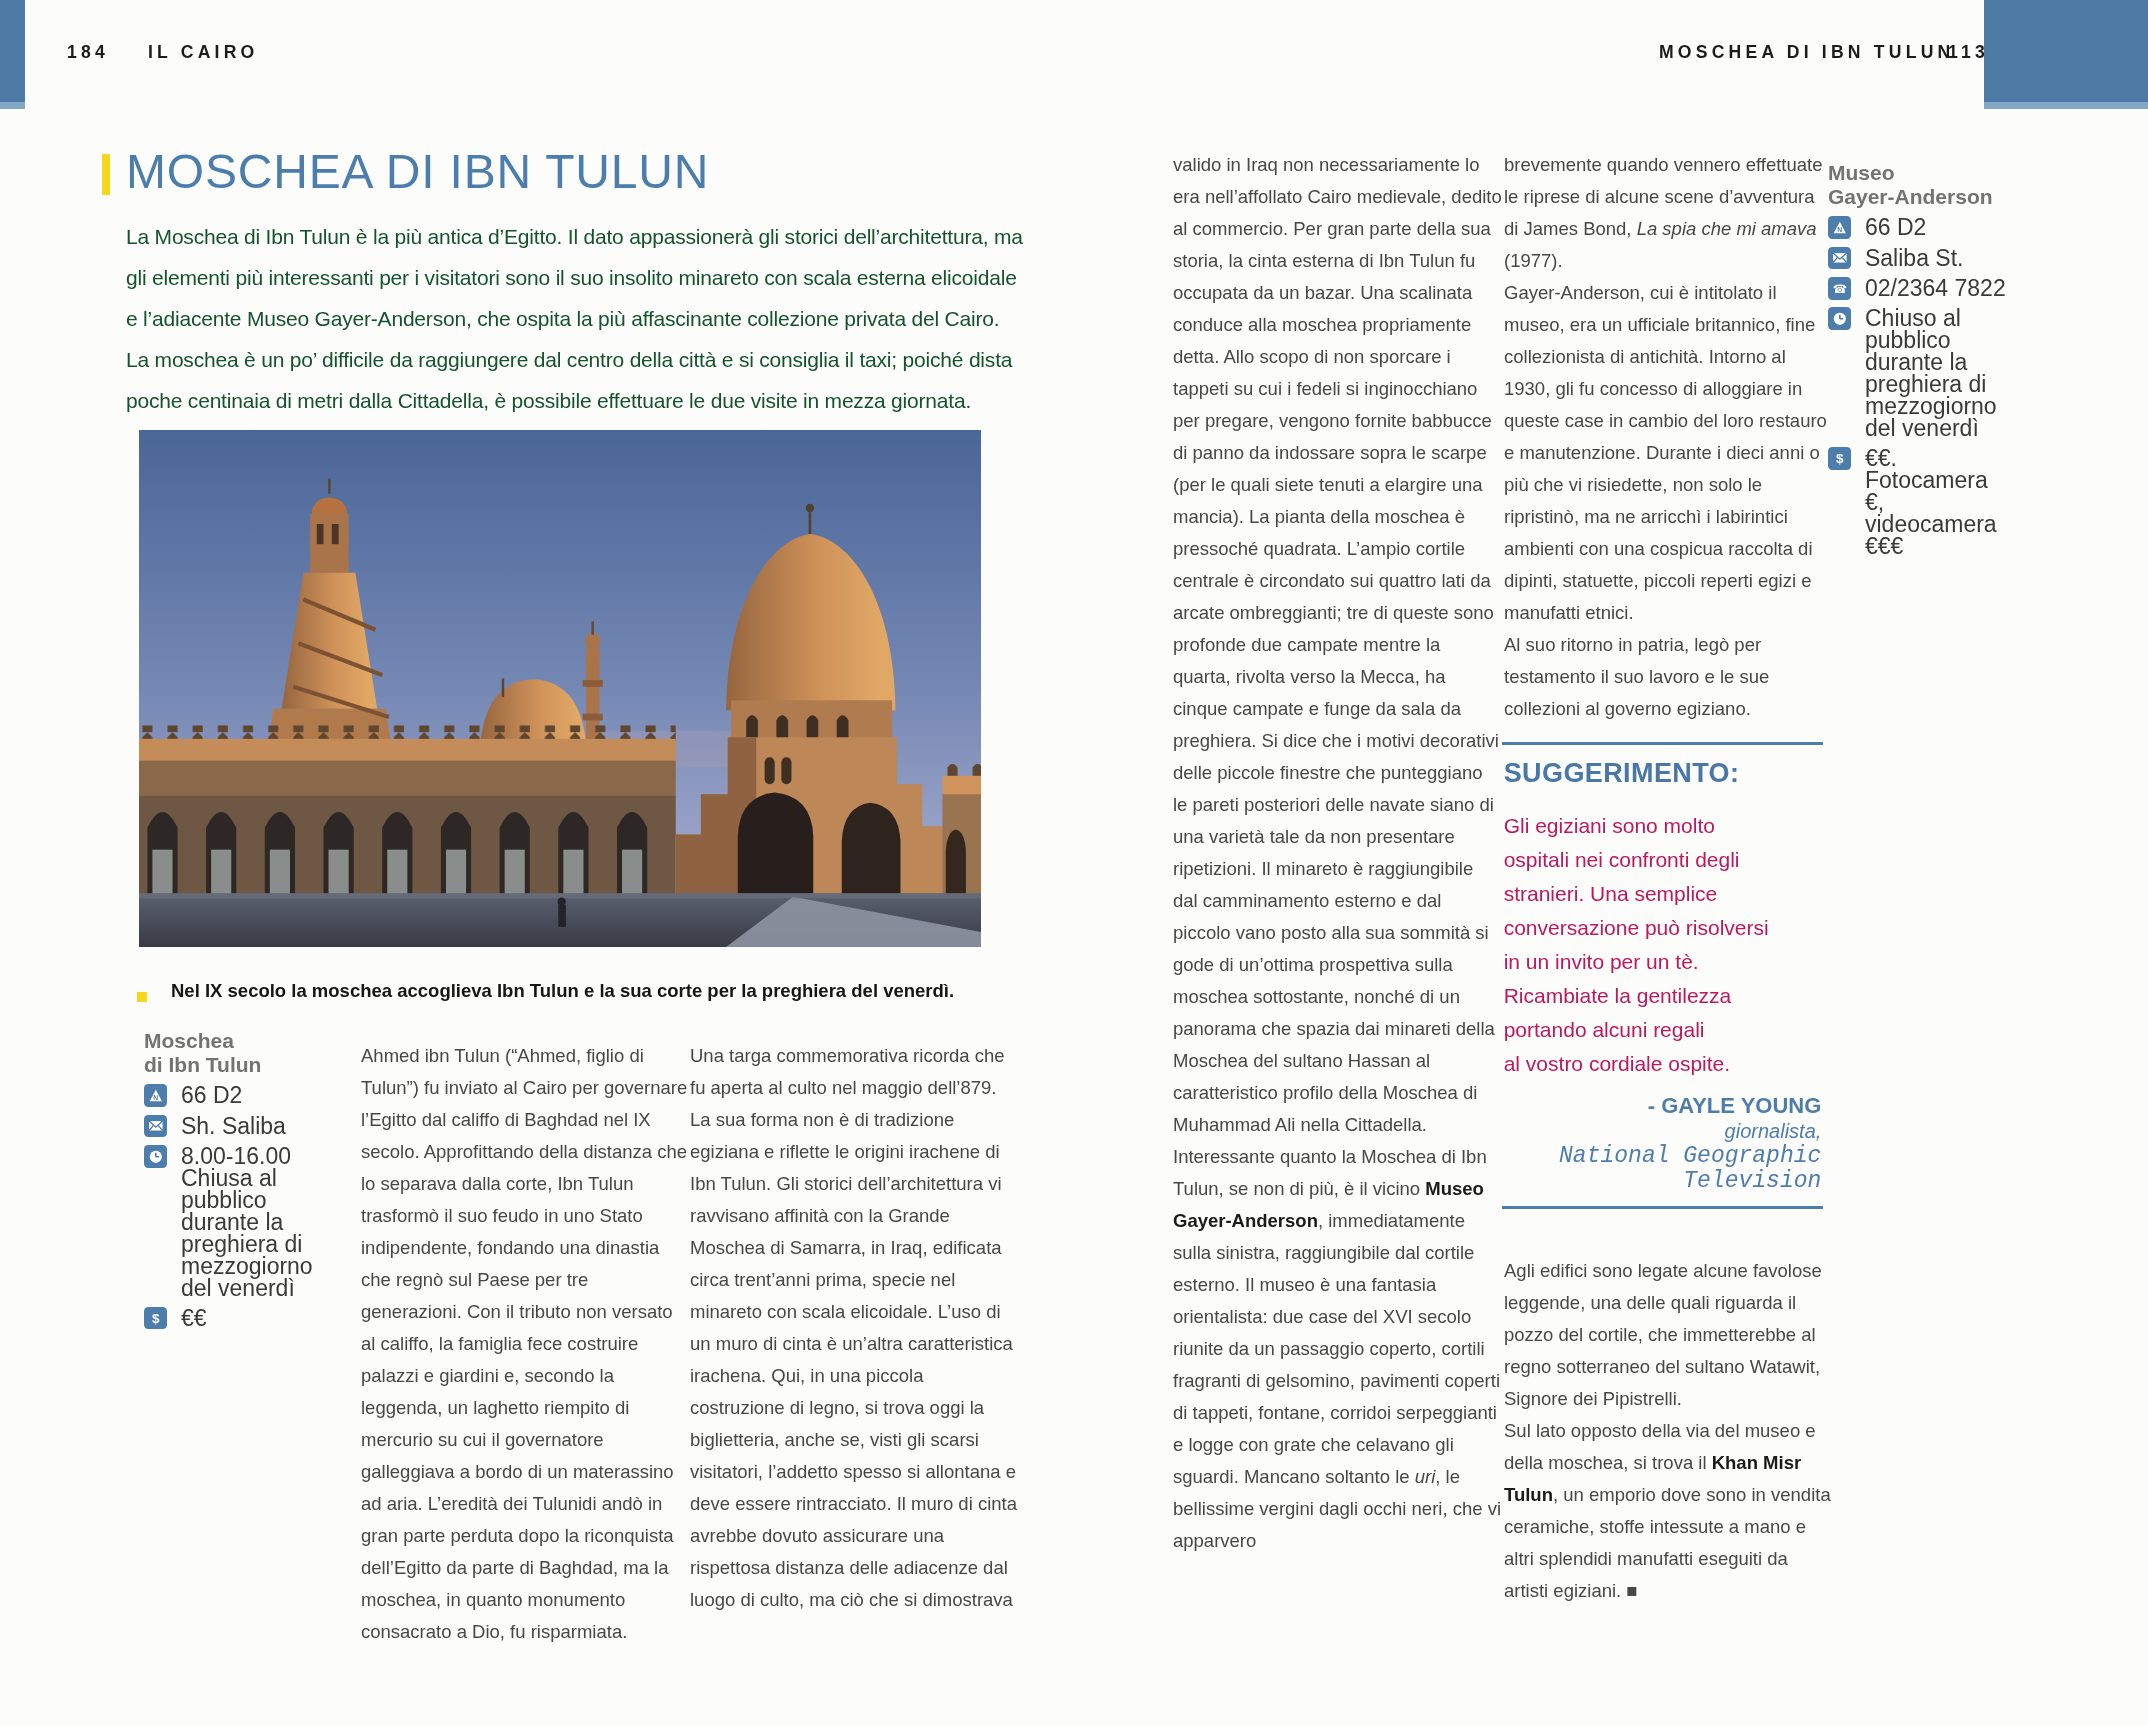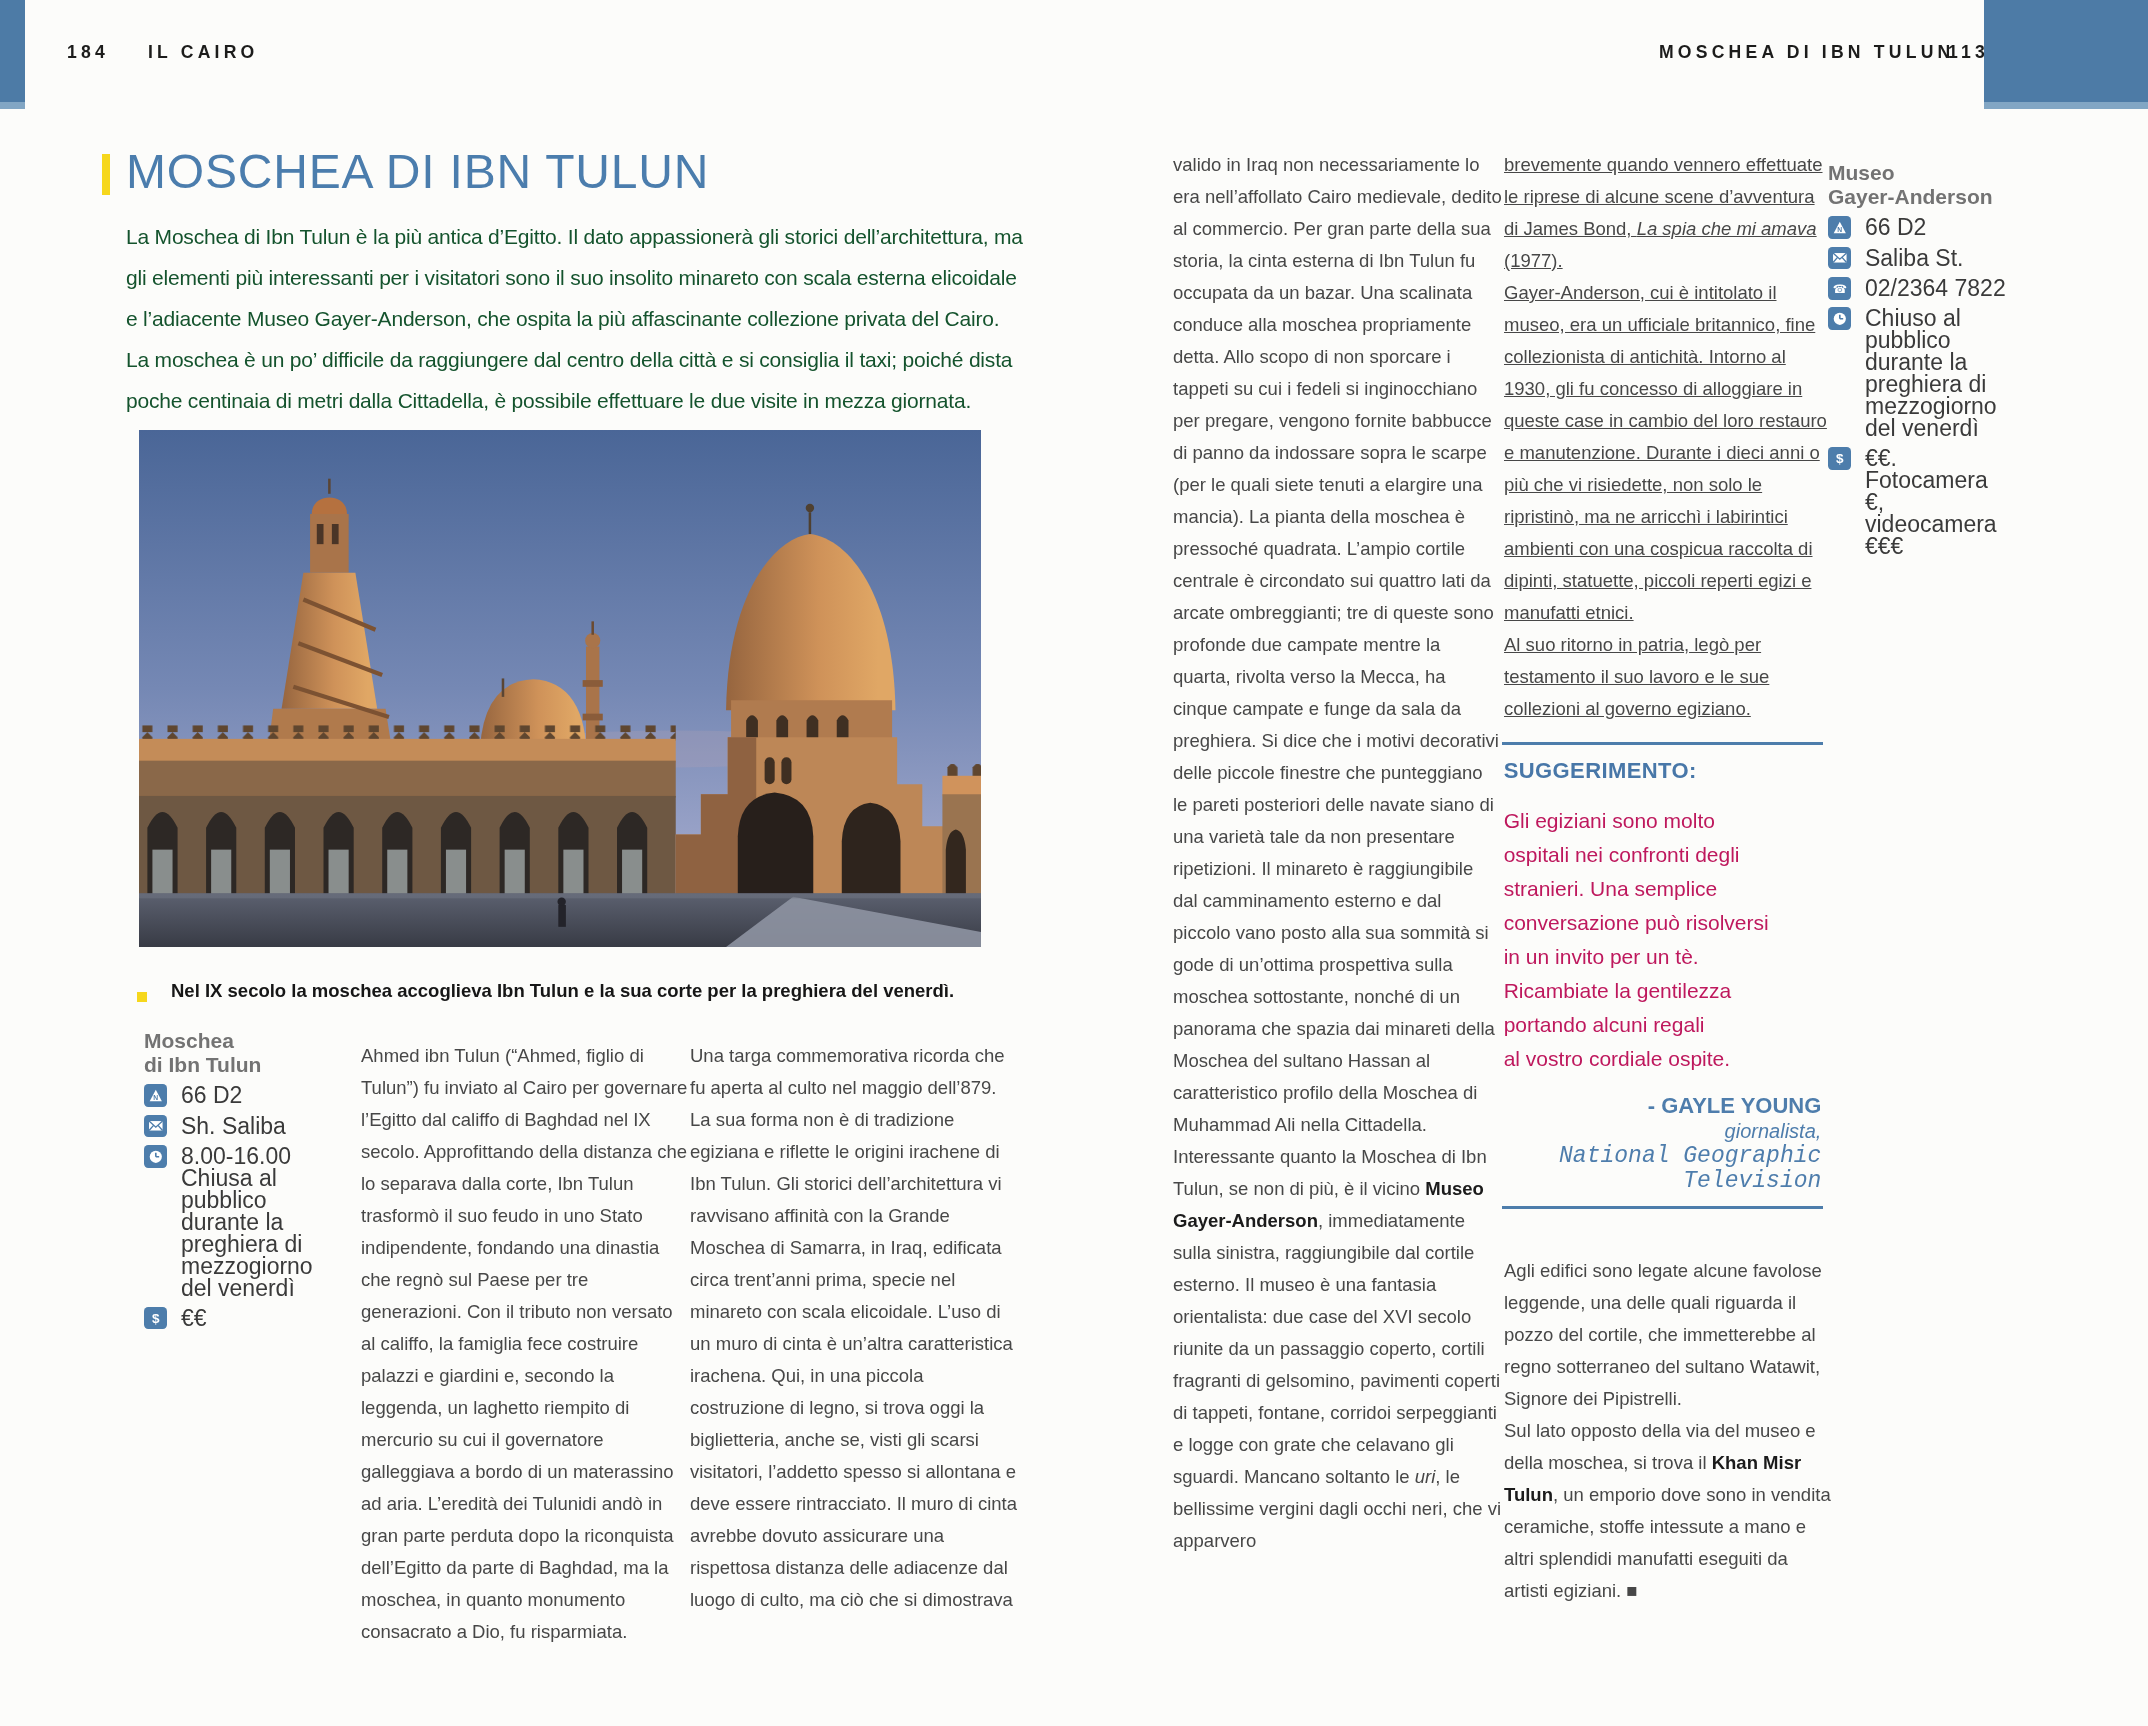--- a/index.html
+++ b/index.html
@@ -31,21 +31,21 @@
            display:flex;align-items:center;justify-content:center;margin-right:14.3px;}
   .ib-icon svg{display:block;}
   .ib-text{font-size:23px;line-height:22px;color:#3a3a3a;}
   
   .bodycol{font-size:18.5px;line-height:32px;color:#474747;white-space:pre-line;text-align:left;}
   .bodycol .b{font-weight:700;color:#1b1b1b;}
   .bodycol .i{font-style:italic;}
   
   .tipbox{border-top:3.4px solid #4d7dab;border-bottom:3.4px solid #4d7dab;
           display:flex;flex-direction:column;box-sizing:border-box;padding:13.4px 1.7px 11.7px 1.7px;}
-  .tip-label{font-size:22px;font-weight:700;color:#4877a8;letter-spacing:0.4px;}
+  .tip-label{font-size:27px;font-weight:700;color:#4877a8;letter-spacing:0.4px;}
   .tip-body{margin-top:20px;font-size:21px;line-height:34px;font-weight:400;color:#be185d;white-space:pre-line;}
   .tip-attrib{margin-top:auto;text-align:right;color:#4e7dac;}
   .tip-author{font-size:22px;font-weight:700;line-height:27px;}
   .tip-role{font-size:20px;font-style:italic;line-height:25px;}
   .tip-org{font-size:23px;font-style:italic;line-height:25px;font-family:Liberation Mono, monospace;}
 </style>
 </head>
 <body>
 
 <div class="spread">
@@ -211,21 +211,21 @@
           </svg>
       </span>
       <span class="ib-text">€€</span>
     </div>
   </div>
 
   <div class="abs bodycol" style="left:361px;top:1040px;width:329px;">Ahmed ibn Tulun (“Ahmed, figlio di Tulun”) fu inviato al Cairo per governare l’Egitto dal califfo di Baghdad nel IX secolo. Approfittando della distanza che lo separava dalla corte, Ibn Tulun trasformò il suo feudo in uno Stato indipendente, fondando una dinastia che regnò sul Paese per tre generazioni. Con il tributo non versato al califfo, la famiglia fece costruire palazzi e giardini e, secondo la leggenda, un laghetto riempito di mercurio su cui il governatore galleggiava a bordo di un materassino ad aria. L’eredità dei Tulunidi andò in gran parte perduta dopo la riconquista dell’Egitto da parte di Baghdad, ma la moschea, in quanto monumento consacrato a Dio, fu risparmiata.</div>
   <div class="abs bodycol" style="left:690px;top:1040px;width:329px;">Una targa commemorativa ricorda che fu aperta al culto nel maggio dell’879. La sua forma non è di tradizione egiziana e riflette le origini irachene di Ibn Tulun. Gli storici dell’architettura vi ravvisano affinità con la Grande Moschea di Samarra, in Iraq, edificata circa trent’anni prima, specie nel minareto con scala elicoidale. L’uso di un muro di cinta è un’altra caratteristica irachena. Qui, in una piccola costruzione di legno, si trova oggi la biglietteria, anche se, visti gli scarsi visitatori, l’addetto spesso si allontana e deve essere rintracciato. Il muro di cinta avrebbe dovuto assicurare una rispettosa distanza delle adiacenze dal luogo di culto, ma ciò che si dimostrava</div>
 
   <div class="abs bodycol" style="left:1173px;top:149px;width:329px;"><span>valido in Iraq non necessariamente lo era nell’affollato Cairo medievale, dedito al commercio. Per gran parte della sua storia, la cinta esterna di Ibn Tulun fu occupata da un bazar. Una scalinata conduce alla moschea propriamente detta. Allo scopo di non sporcare i tappeti su cui i fedeli si inginocchiano per pregare, vengono fornite babbucce di panno da indossare sopra le scarpe (per le quali siete tenuti a elargire una mancia). La pianta della moschea è pressoché quadrata. L’ampio cortile centrale è circondato sui quattro lati da arcate ombreggianti; tre di queste sono profonde due campate mentre la quarta, rivolta verso la Mecca, ha cinque campate e funge da sala da preghiera. Si dice che i motivi decorativi delle piccole finestre che punteggiano le pareti posteriori delle navate siano di una varietà tale da non presentare ripetizioni. Il minareto è raggiungibile dal camminamento esterno e dal piccolo vano posto alla sua sommità si gode di un’ottima prospettiva sulla moschea sottostante, nonché di un panorama che spazia dai minareti della Moschea del sultano Hassan al caratteristico profilo della Moschea di Muhammad Ali nella Cittadella. Interessante quanto la Moschea di Ibn Tulun, se non di più, è il vicino </span><span class="b">Museo Gayer-Anderson</span><span>, immediatamente sulla sinistra, raggiungibile dal cortile esterno. Il museo è una fantasia orientalista: due case del XVI secolo riunite da un passaggio coperto, cortili fragranti di gelsomino, pavimenti coperti di tappeti, fontane, corridoi serpeggianti e logge con grate che celavano gli sguardi. Mancano soltanto le </span><span class="i">uri</span><span>, le bellissime vergini dagli occhi neri, che vi apparvero</span></div>
-  <div class="abs bodycol" style="left:1504px;top:149px;width:329px;text-decoration:underline;"><span>brevemente quando vennero effettuate le riprese di alcune scene d’avventura di James Bond, </span><span class="i">La spia che mi amava</span><span> (1977).
+  <div class="abs bodycol" style="left:1504px;top:149px;width:329px;"><span>brevemente quando vennero effettuate le riprese di alcune scene d’avventura di James Bond, </span><span class="i">La spia che mi amava</span><span> (1977).
 Gayer-Anderson, cui è intitolato il museo, era un ufficiale britannico, fine collezionista di antichità. Intorno al 1930, gli fu concesso di alloggiare in queste case in cambio del loro restauro e manutenzione. Durante i dieci anni o più che vi risiedette, non solo le ripristinò, ma ne arricchì i labirintici ambienti con una cospicua raccolta di dipinti, statuette, piccoli reperti egizi e manufatti etnici.
 Al suo ritorno in patria, legò per testamento il suo lavoro e le sue collezioni al governo egiziano.</span></div>
 
   <div class="abs infobox" style="left:1828px;top:161px;width:197px;">
     <div class="ib-title">Museo
 Gayer-Anderson</div>
     <div class="ib-row">
       <span class="ib-icon">
         <svg width="17.6" height="17.6" viewBox="0 0 26 26">
             <polygon points="13,4 22,21 4,21" fill="#fff"></polygon>

